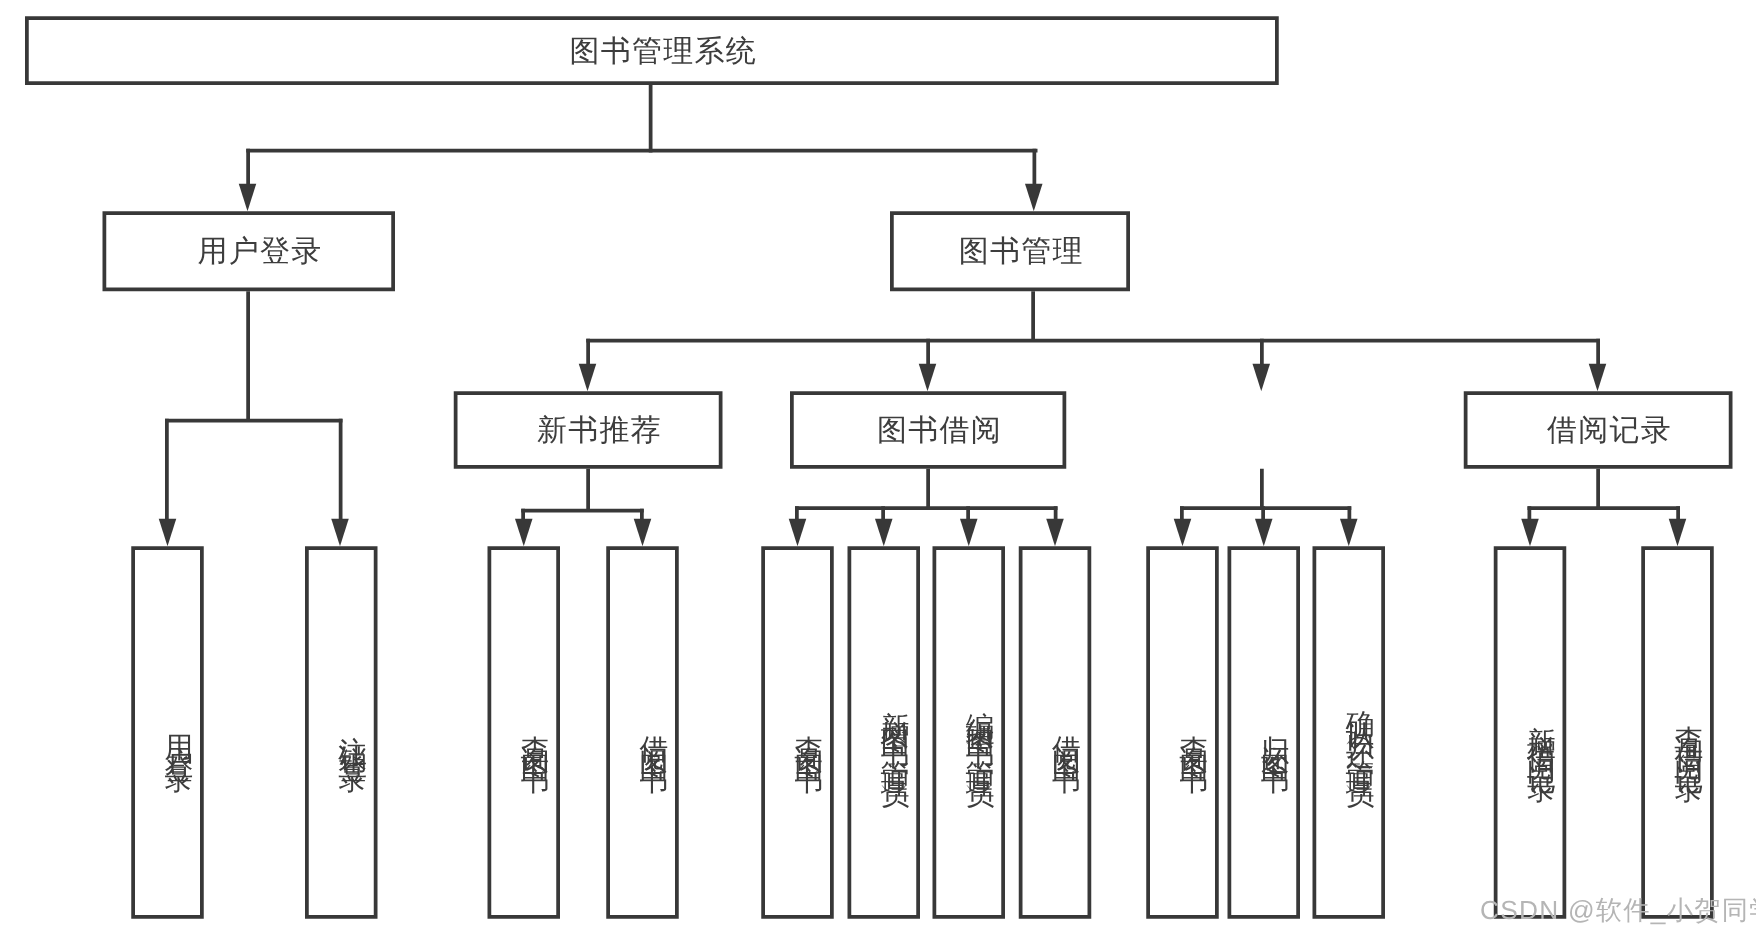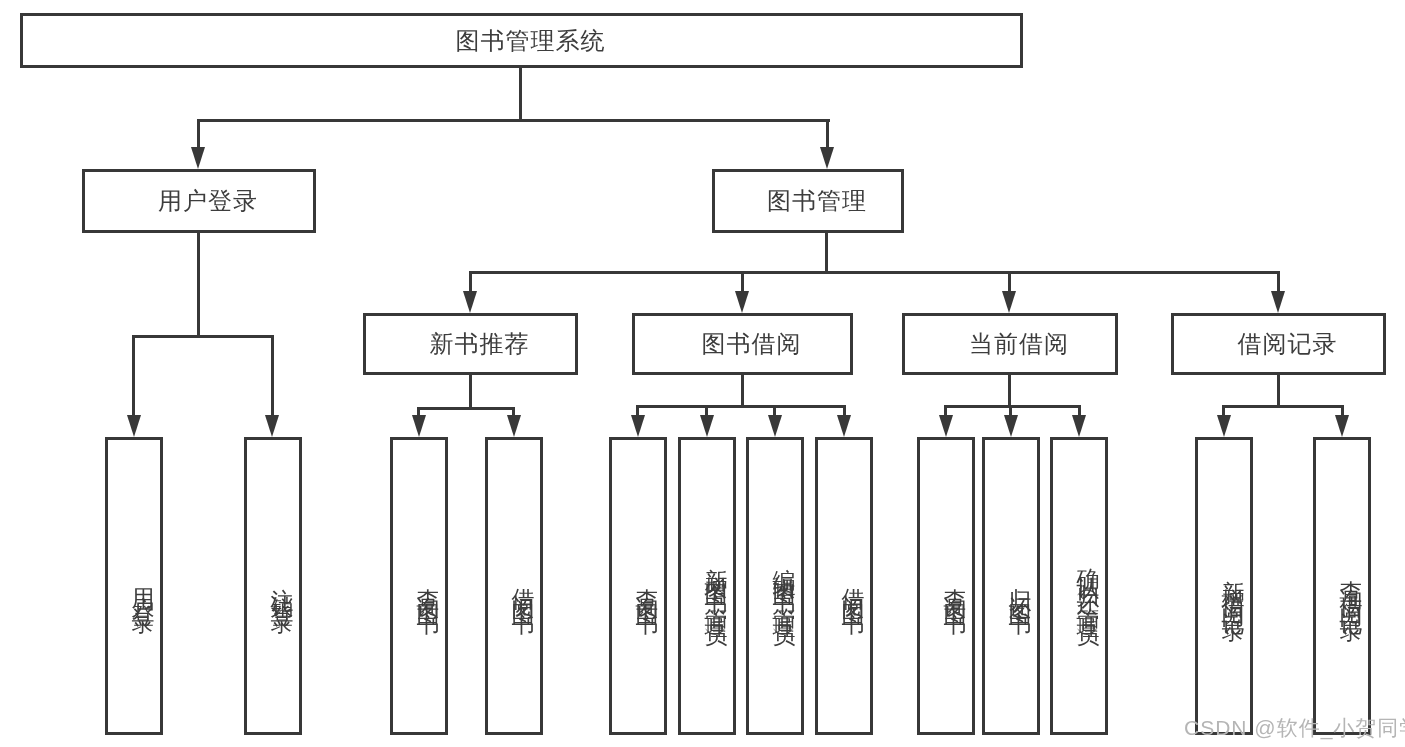--- a/index.html
+++ b/index.html
@@ -103,23 +103,20 @@
   <div class="arrowhead" style="left:1002px;top:291px"></div>
   <div class="vline" style="left:1277px;top:271px;height:22px"></div>
   <div class="arrowhead" style="left:1271px;top:291px"></div>
 
   <div class="box" style="left:632px;top:313px;width:221px;height:62px">
     <span class="hlabel">图书借阅</span>
   </div>
   <div class="box" style="left:363px;top:313px;width:215px;height:62px">
     <span class="hlabel">新书推荐</span>
   </div>
-  <div class="box" style="left:902px;top:313px;width:216px;height:62px">
-    <span class="hlabel">当前借阅</span>
-  </div>
   <div class="box" style="left:1171px;top:313px;width:215px;height:62px">
     <span class="hlabel">借阅记录</span>
   </div>
 
   <div class="vline" style="left:469px;top:375px;height:34px"></div>
   <div class="hline" style="left:417px;top:407px;width:98px"></div>
   <div class="vline" style="left:417px;top:407px;height:10px"></div>
   <div class="arrowhead" style="left:412px;top:415px"></div>
   <div class="vline" style="left:512px;top:407px;height:10px"></div>
   <div class="arrowhead" style="left:507px;top:415px"></div>

